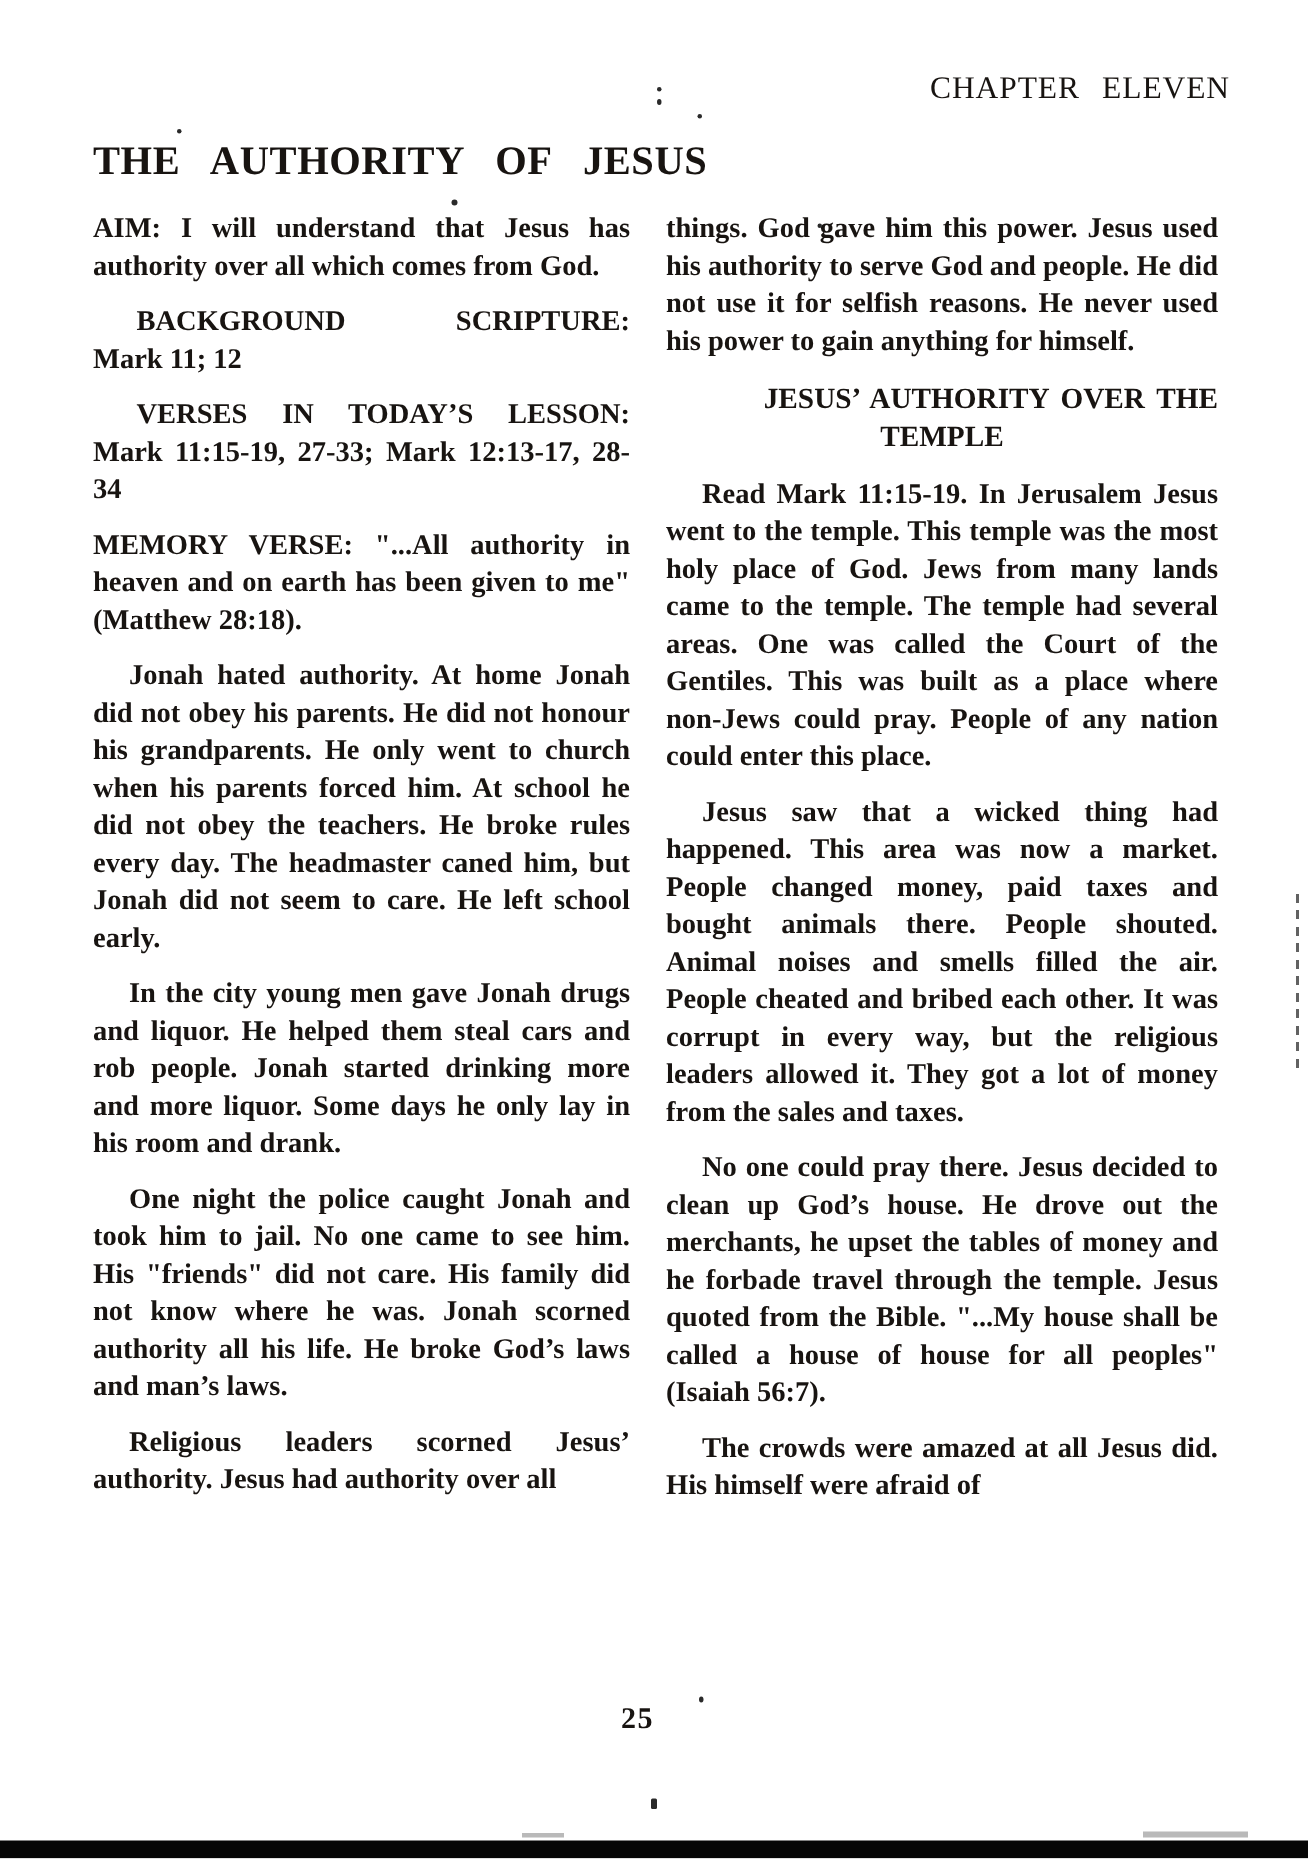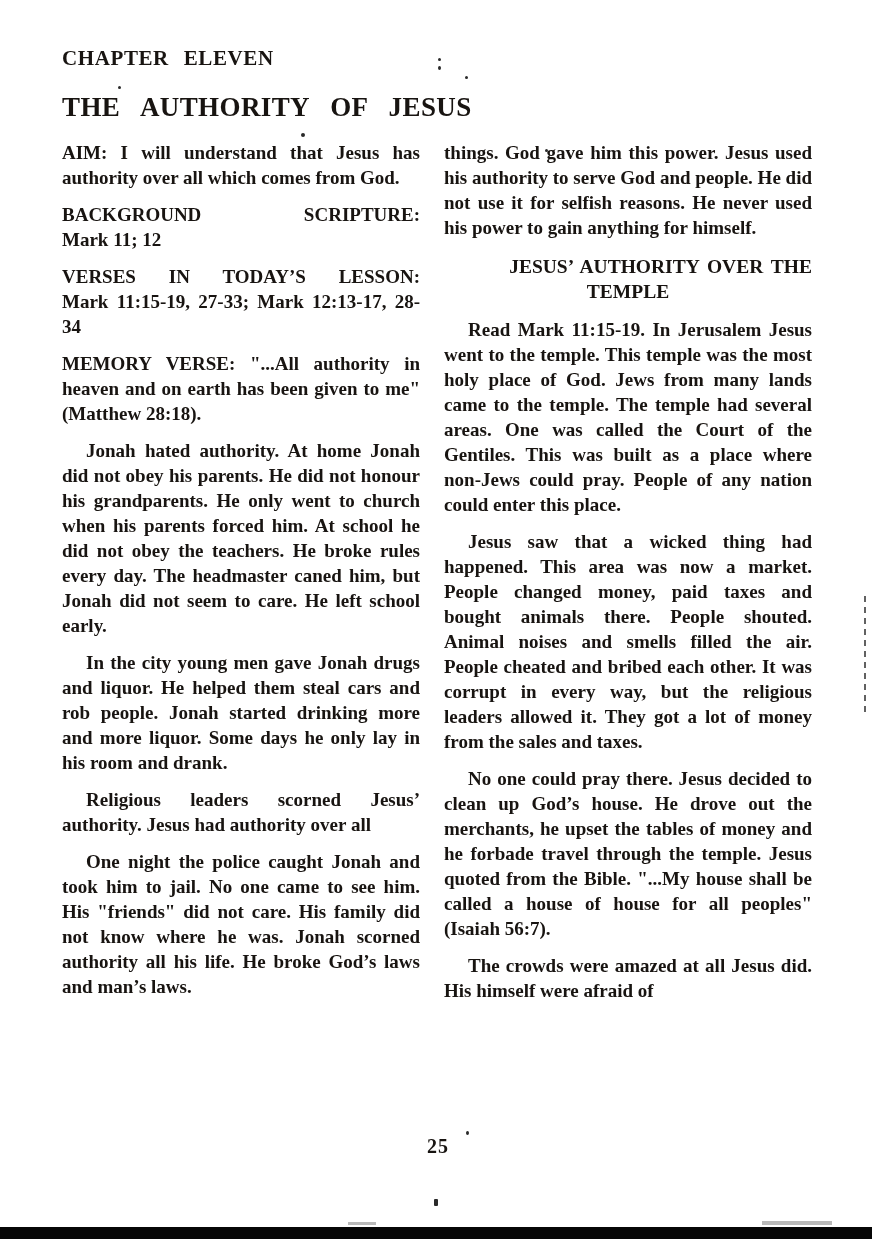--- a/index.html
+++ b/index.html
@@ -14,22 +14,22 @@
     height: 1239px;
     background: var(--paper);
     color: var(--ink);
     font-family: "Liberation Serif", "DejaVu Serif", serif;
     overflow: hidden;
     -webkit-font-smoothing: antialiased;
   }
   .content { padding: 46px 52px 0 62px; }
 
   .chapter-heading {
-    text-align: left;
-    font-weight: 700;
+    text-align: right;
+    font-weight: 400;
     font-size: 21px;
     letter-spacing: 0.6px;
     word-spacing: 9px;
   }
   .main-title {
     text-align: left;
     font-weight: 700;
     font-size: 27px;
     letter-spacing: 0.4px;
     word-spacing: 14px;
@@ -47,35 +47,35 @@
   }
   .col-left  { width: 358px; }
   .col-right { width: 368px; }
 
   .block { margin: 0 0 12px 0; }
   p.block { margin-top: 0; }
   .indent { text-indent: 24px; }
   .no-indent { text-indent: 0; }
 
   
-  .line-fill { text-align: justify; text-align-last: justify; }
+  .line-fill { text-align: justify; text-align-last: justify; margin-left: 29px; }
 
   .section-heading {
     text-align: right;
     text-align-last: center;
     font-size: 19.5px;
     font-weight: 700;
     word-spacing: 3px;
     margin: 14px 0 13px 0;
   }
 
   .page-number {
     position: absolute;
     top: 1135px;
-    left: 59px;
+    left: 46px;
     width: 758px;
     text-align: center;
     font-size: 20px;
     font-weight: 700;
     letter-spacing: 1px;
   }
 
   
   .scan-bar {
     position: absolute;
@@ -116,22 +116,22 @@
 
         <div class="block">
           <div class="line-fill">VERSES IN TODAY’S LESSON:</div>
           <div>Mark 11:15-19, 27-33; Mark 12:13-17, 28-34</div>
         </div>
 
         <p class="block no-indent">MEMORY VERSE: "...All authority in heaven and on earth has been given to me" (Matthew 28:18).</p>
 
         <p class="block indent">Jonah hated authority. At home Jonah did not obey his parents. He did not honour his grandparents. He only went to church when his parents forced him. At school he did not obey the teachers. He broke rules every day. The headmaster caned him, but Jonah did not seem to care. He left school early.</p>
         <p class="block indent">In the city young men gave Jonah drugs and liquor. He helped them steal cars and rob people. Jonah started drinking more and more liquor. Some days he only lay in his room and drank.</p>
+        <p class="block indent">One night the police caught Jonah and took him to jail. No one came to see him. His "friends" did not care. His family did not know where he was. Jonah scorned authority all his life. He broke God’s laws and man’s laws.</p>
         <p class="block indent">Religious leaders scorned Jesus’ authority. Jesus had authority over all</p>
-        <p class="block indent">One night the police caught Jonah and took him to jail. No one came to see him. His "friends" did not care. His family did not know where he was. Jonah scorned authority all his life. He broke God’s laws and man’s laws.</p>
       </section>
 
       <section class="col-right">
         <p class="block no-indent">things. God gave him this power. Jesus used his authority to serve God and people. He did not use it for selfish reasons. He never used his power to gain anything for himself.</p>
 
         <h2 class="section-heading">JESUS’ AUTHORITY OVER THE TEMPLE</h2>
 
         <p class="block indent">Read Mark 11:15-19. In Jerusalem Jesus went to the temple. This temple was the most holy place of God. Jews from many lands came to the temple. The temple had several areas. One was called the Court of the Gentiles. This was built as a place where non-Jews could pray. People of any nation could enter this place.</p>
         <p class="block indent">Jesus saw that a wicked thing had happened. This area was now a market. People changed money, paid taxes and bought animals there. People shouted. Animal noises and smells filled the air. People cheated and bribed each other. It was corrupt in every way, but the religious leaders allowed it. They got a lot of money from the sales and taxes.</p>
         <p class="block indent">No one could pray there. Jesus decided to clean up God’s house. He drove out the merchants, he upset the tables of money and he forbade travel through the temple. Jesus quoted from the Bible. "...My house shall be called a house of house for all peoples" (Isaiah 56:7).</p>

